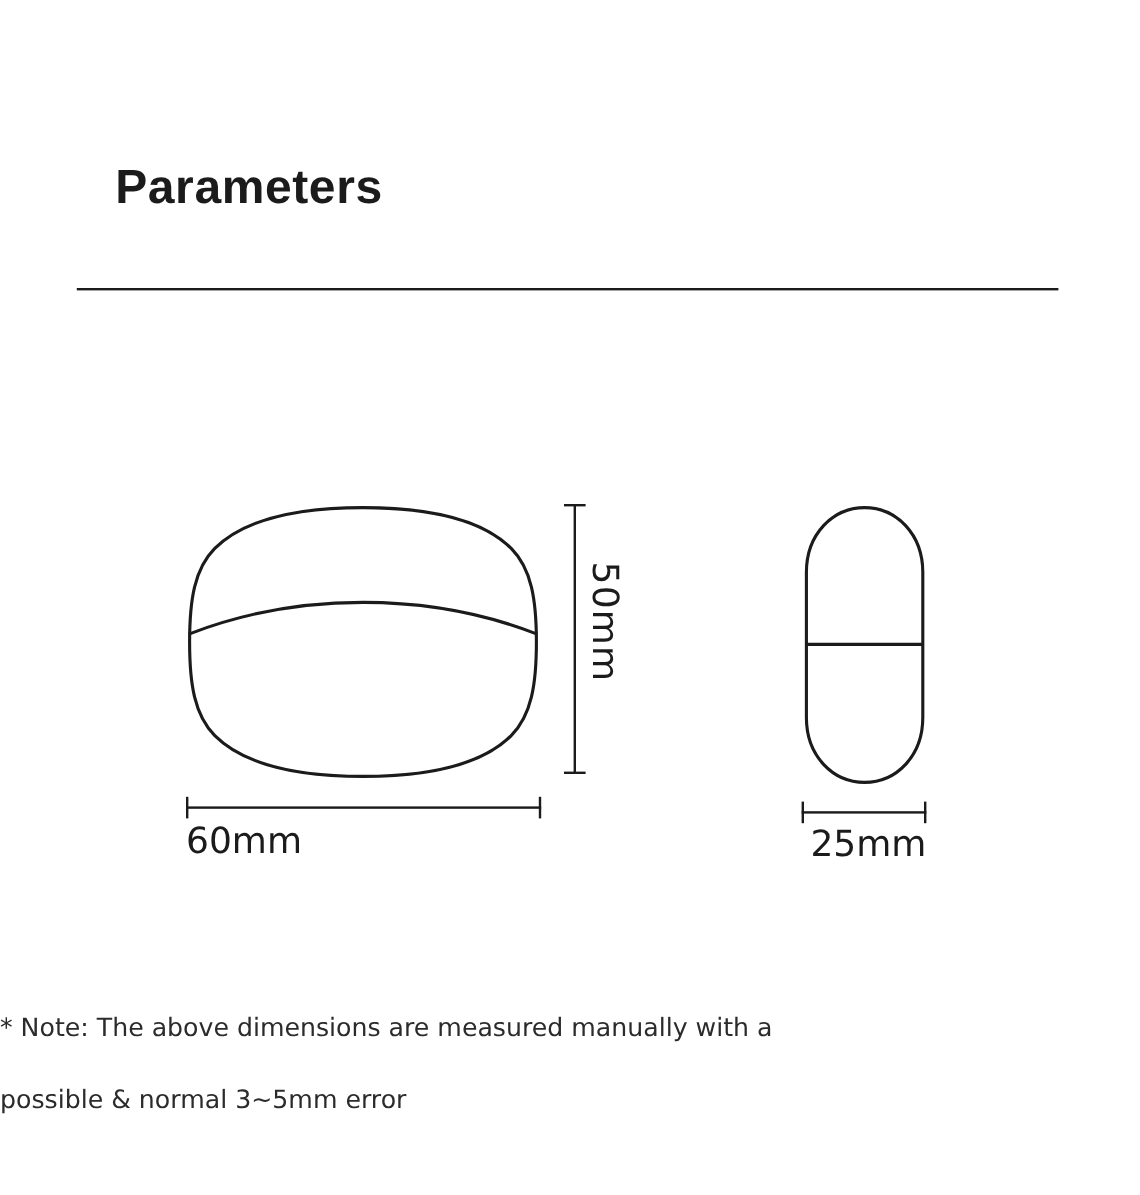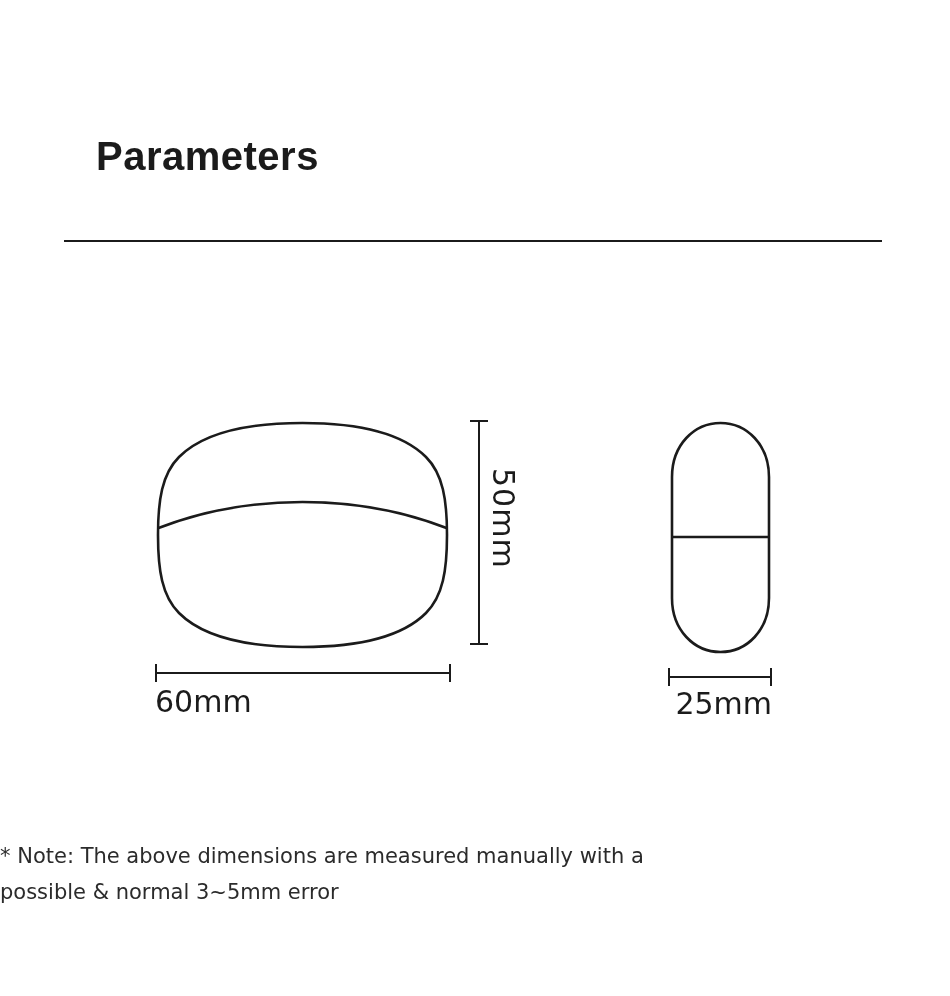--- a/index.html
+++ b/index.html
@@ -173,21 +173,21 @@
     position: absolute;
     left: 0;
     top: 838px;
     width: 950px;
     text-align: left;
     font-size: 21px;
     line-height: 36px;
     color: #2b2b2b;
     font-family: "DejaVu Sans", sans-serif;
   }
-  .note .line2 { display: block; }
+  .note .line2 { display: block; margin-top: 24px; }
 </style>
 </head>
 <body>
 
 <div class="page-title">Parameters</div>
 <div class="title-rule"></div>
 
 <div class="diagram-area">
 
   <div class="front-view">

